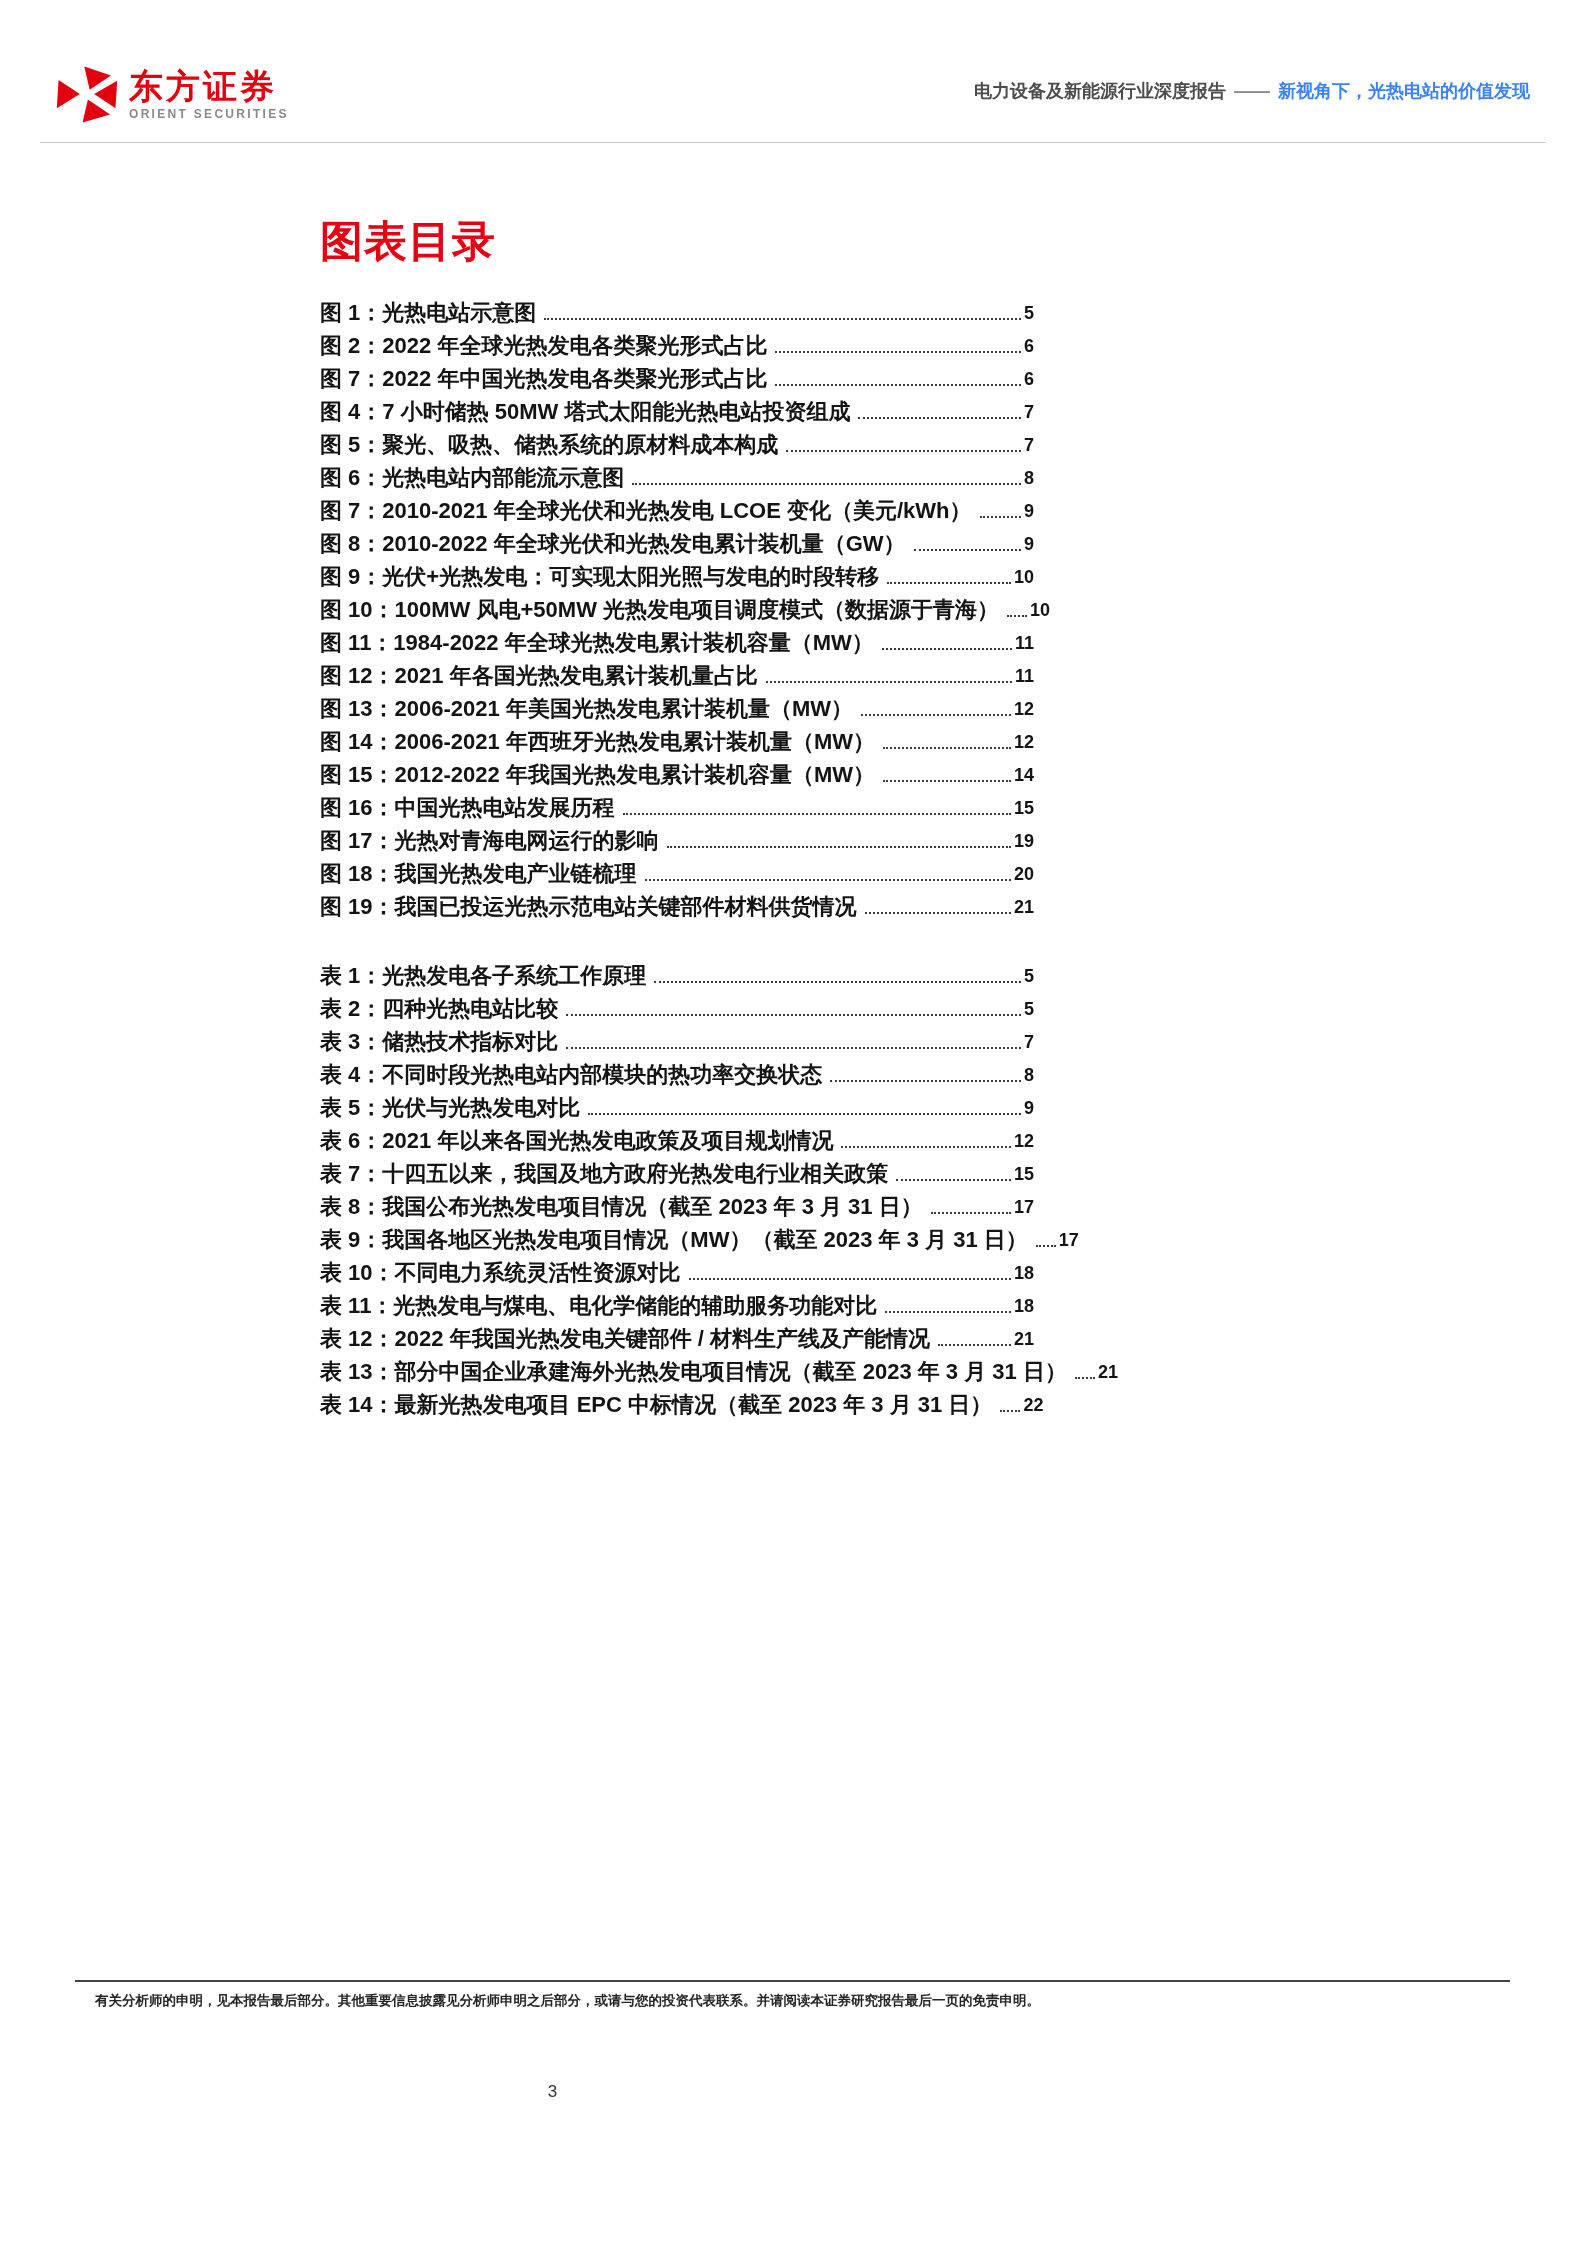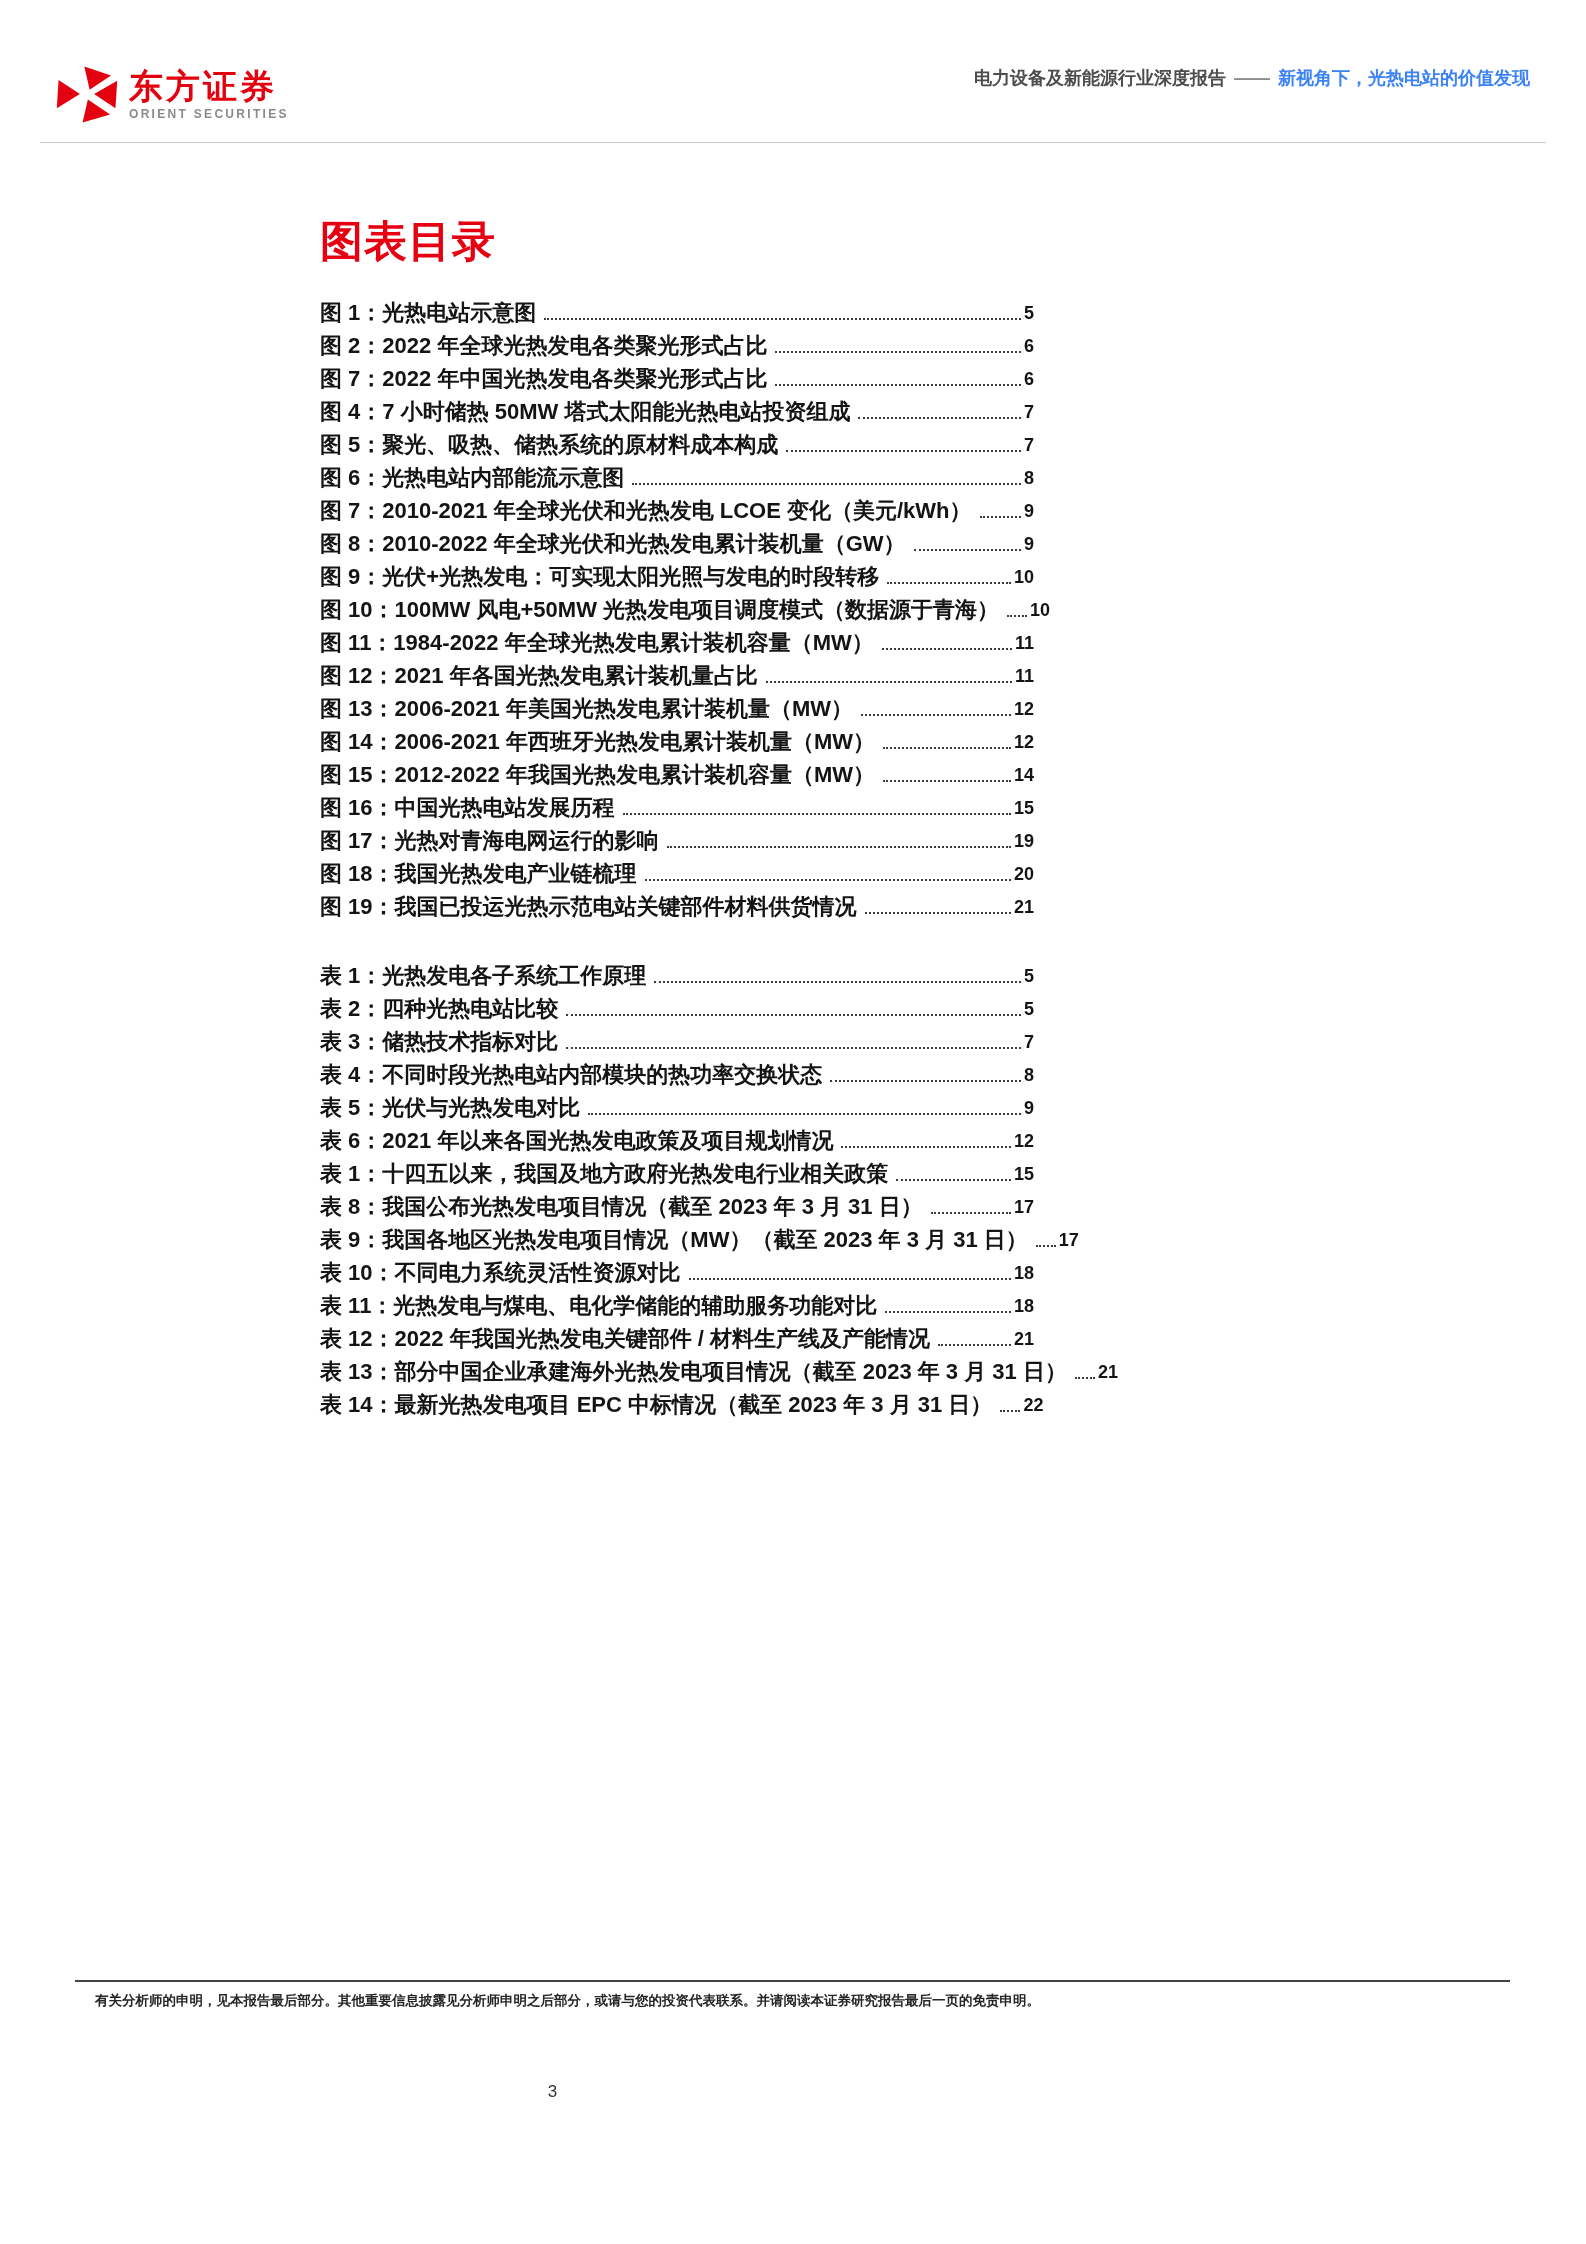--- a/index.html
+++ b/index.html
@@ -6,21 +6,21 @@
   .page{
     position:relative;
     width:1586px;height:2244px;
     background:#ffffff;
     font-family:"Liberation Sans","DejaVu Sans",sans-serif;
     overflow:hidden;
   }
   
   .page-header{
     position:absolute;top:66px;left:55px;right:56px;
-    display:flex;justify-content:space-between;align-items:flex-start;
+    display:flex;justify-content:space-between;align-items:center;
   }
   .brand{display:flex;align-items:center;gap:10px;}
   .logo-mark{width:64px;height:58px;display:block;}
   .brand-cn{
     font-size:34px;font-weight:bold;color:#E3000F;
     letter-spacing:3px;line-height:1.05;
   }
   .brand-en{
     font-size:12px;color:#8a8a8a;font-weight:bold;
     letter-spacing:2.3px;margin-top:3px;
@@ -247,21 +247,21 @@
           <span class="toc-page">9</span>
         </div>
 
         <div class="toc-row">
           <span class="toc-label">表 6：2021 年以来各国光热发电政策及项目规划情况</span>
           <span class="toc-dots"></span>
           <span class="toc-page">12</span>
         </div>
 
         <div class="toc-row">
-          <span class="toc-label">表 1：十四五以来，我国及地方政府光热发电行业相关政策</span>
+          <span class="toc-label">表 7：十四五以来，我国及地方政府光热发电行业相关政策</span>
           <span class="toc-dots"></span>
           <span class="toc-page">15</span>
         </div>
 
         <div class="toc-row">
           <span class="toc-label">表 8：我国公布光热发电项目情况（截至 2023 年 3 月 31 日）</span>
           <span class="toc-dots"></span>
           <span class="toc-page">17</span>
         </div>
 

